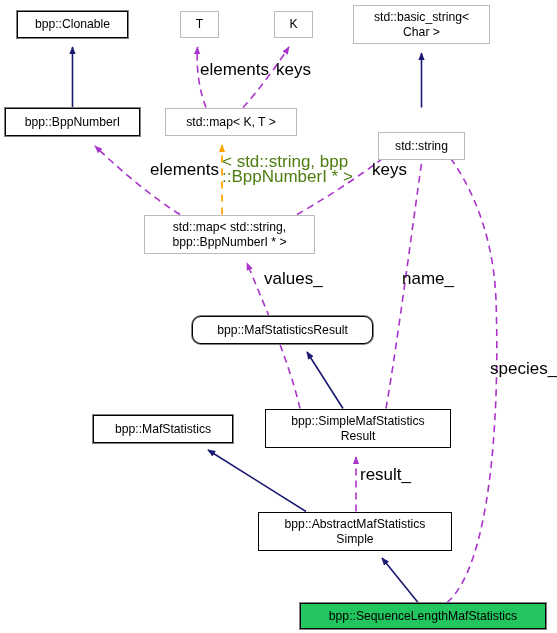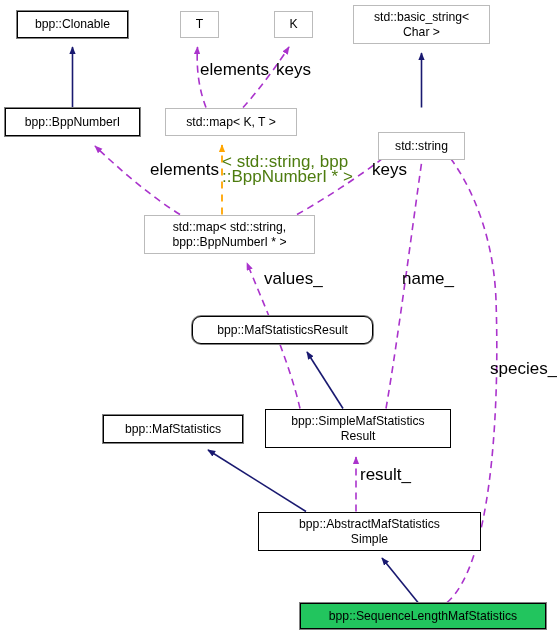--- a/index.html
+++ b/index.html
@@ -108,24 +108,24 @@
   <div class="node thin" style="left:180px; top:11px;  width:39px;  height:27px;"><span>T</span></div>
   <div class="node thin" style="left:274px; top:11px;  width:39px;  height:27px;"><span>K</span></div>
   <div class="node thin" style="left:353px; top:5px;   width:137px; height:39px;"><span>std::basic_string&lt;
 Char &gt;</span></div>
   <div class="node bold" style="left:5px;   top:108px; width:135px; height:28px;"><span>bpp::BppNumberI</span></div>
   <div class="node thin" style="left:165px; top:108px; width:132px; height:28px;"><span>std::map&lt; K, T &gt;</span></div>
   <div class="node thin" style="left:378px; top:108px; width:87px;  height:28px;margin-top:24px;"><span>std::string</span></div>
   <div class="node thin" style="left:144px; top:215px; width:171px; height:39px;"><span>std::map&lt; std::string,
  bpp::BppNumberI * &gt;</span></div>
   <div class="node bold" style="left:192px; top:316px; width:181px; height:28px;border-radius:9px;"><span>bpp::MafStatisticsResult</span></div>
-  <div class="node bold" style="left:103px; top:415px; width:140px; height:28px;"><span>bpp::MafStatistics</span></div>
+  <div class="node bold" style="left:93px; top:415px; width:140px; height:28px;"><span>bpp::MafStatistics</span></div>
   <div class="node plain" style="left:265px; top:409px; width:186px; height:39px;"><span>bpp::SimpleMafStatistics
 Result</span></div>
-  <div class="node plain" style="left:258px; top:512px; width:223px; height:39px;"><span>bpp::AbstractMafStatistics
+  <div class="node plain" style="left:258px; top:512px; width:194px; height:39px;"><span>bpp::AbstractMafStatistics
 Simple</span></div>
   <div class="node current" style="left:300px; top:603px; width:246px; height:26px;"><span>bpp::SequenceLengthMafStatistics</span></div>
 
   <div class="edge-label" style="left:200px; top:63px;"><span>elements</span></div>
   <div class="edge-label" style="left:276px; top:63px;"><span>keys</span></div>
   <div class="edge-label" style="left:150px; top:163px;"><span>elements</span></div>
   <div class="edge-label orange" style="left:222px; top:155px;"><span>&lt; std::string, bpp
 ::BppNumberI * &gt;</span></div>
   <div class="edge-label" style="left:372px; top:163px;"><span>keys</span></div>
   <div class="edge-label" style="left:264px; top:272px;"><span>values_</span></div>

